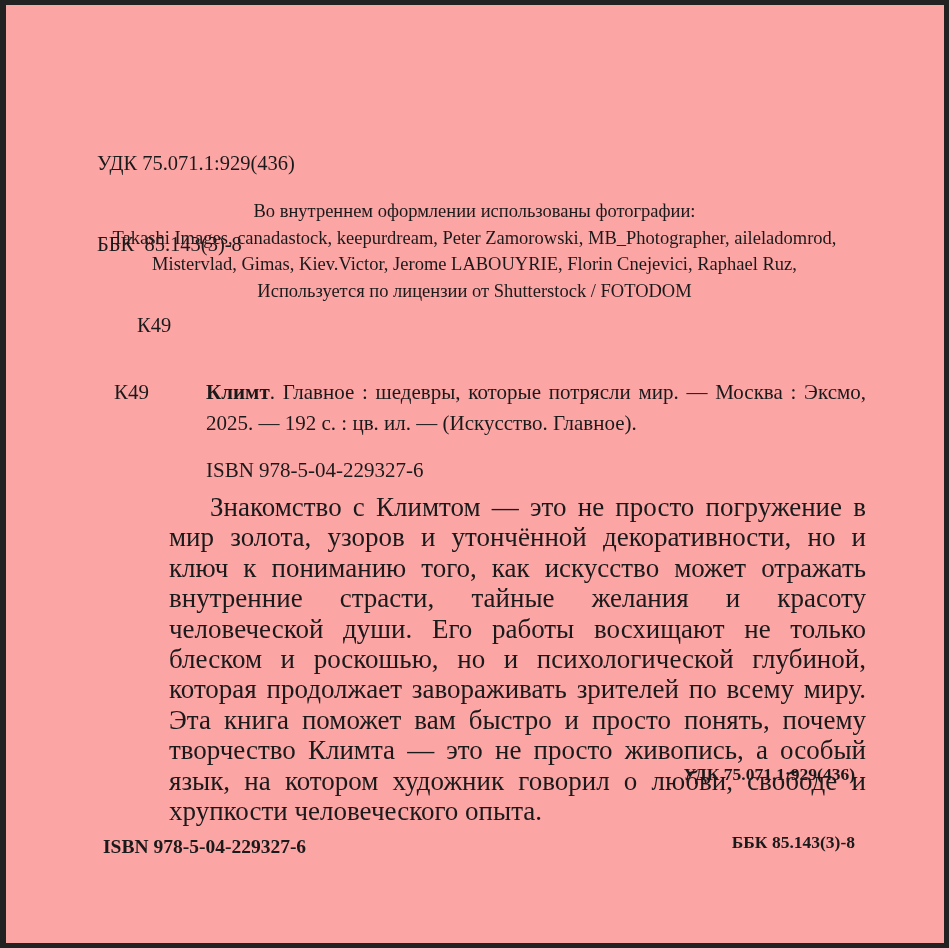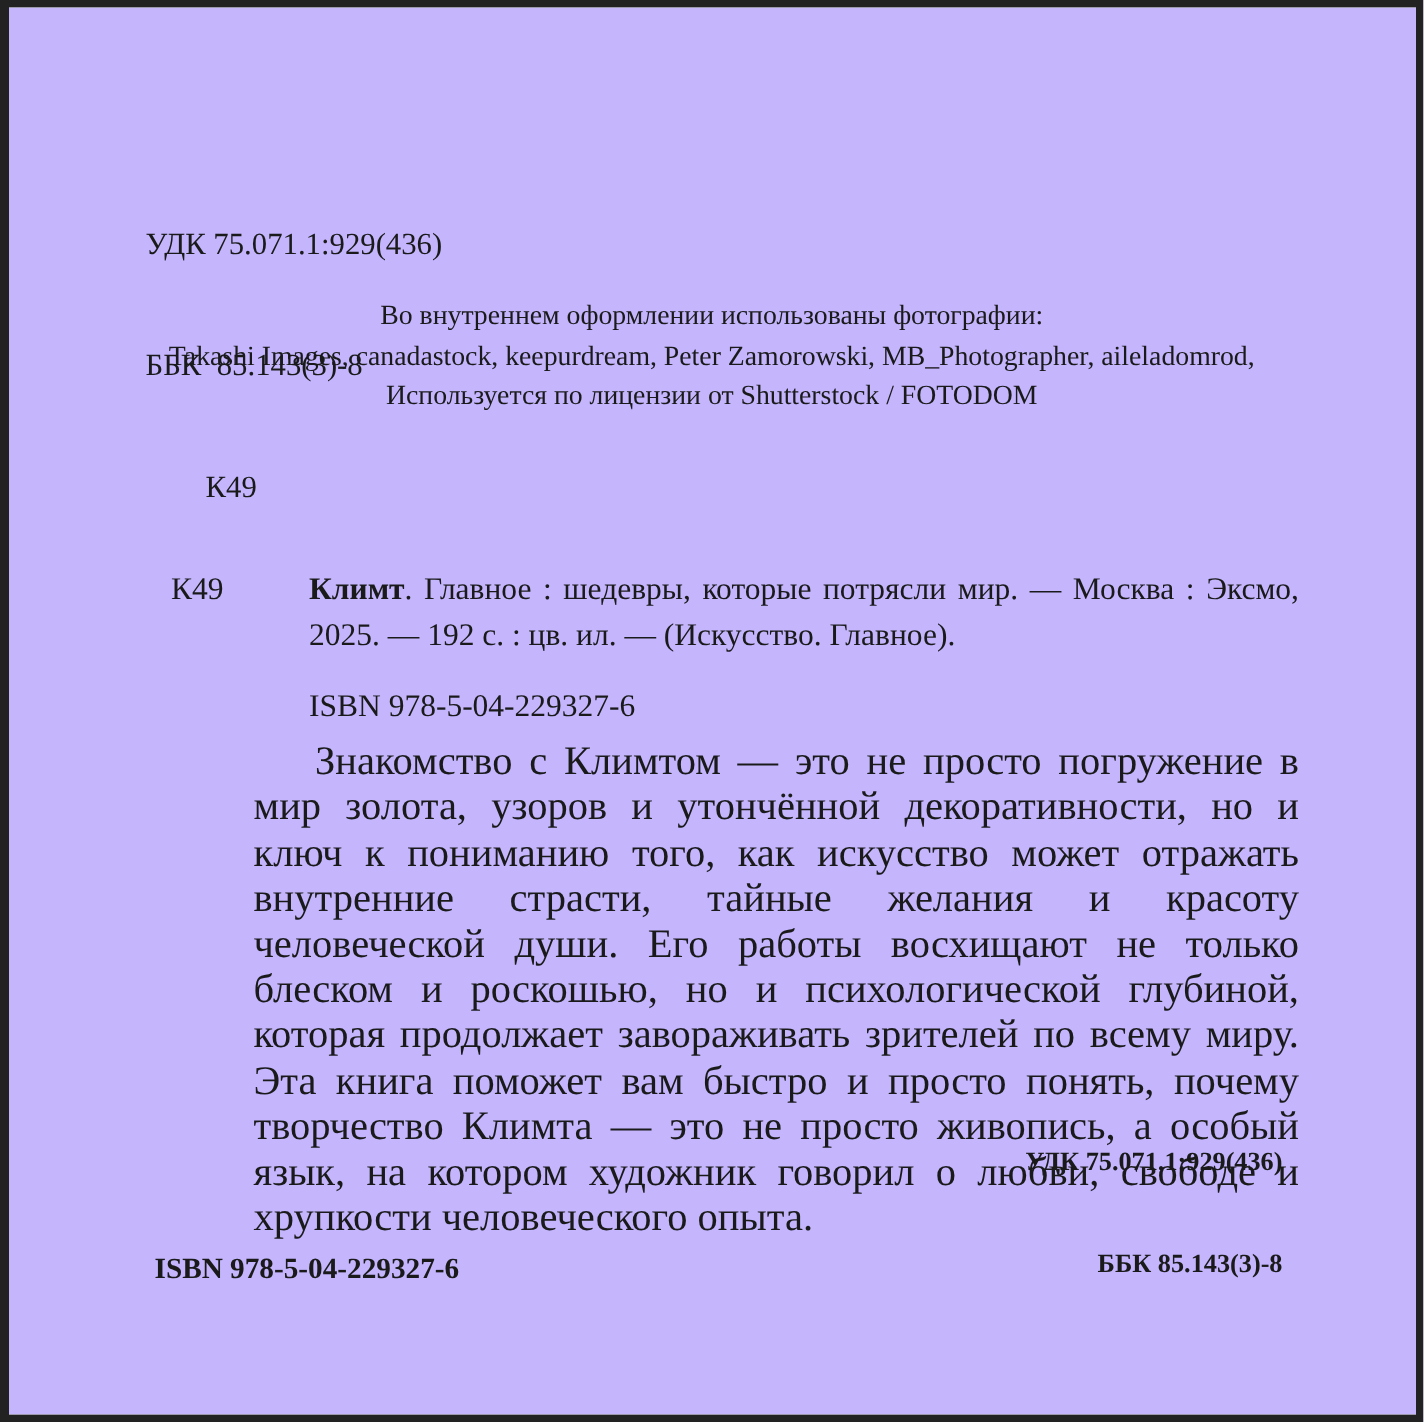--- a/index.html
+++ b/index.html
@@ -23,21 +23,21 @@
     border-bottom: 5px solid #222222;
     border-left: 6px solid #222222;
     border-right: 5px solid #222222;
     overflow: hidden;
   }
 
   .sheet {
     position: relative;
     width: 100%;
     height: 100%;
-    background: #c4b5fd;
+    background: #fca5a5;
   }
 
   
   .codes-top {
     position: absolute;
     left: 91px;
     top: 91px;
     font-size: 20.5px;
     line-height: 27px;
     white-space: pre;
@@ -152,20 +152,21 @@
 
     <div class="codes-top">
       <div class="code-line">УДК 75.071.1:929(436)</div>
       <div class="code-line">ББК  85.143(3)-8</div>
       <div class="code-line indented">К49</div>
     </div>
 
     <div class="credits">
       <div>Во внутреннем оформлении использованы фотографии:</div>
       <div>Takashi Images, canadastock, keepurdream, Peter Zamorowski, MB_Photographer, aileladomrod,</div>
+      <div>Mistervlad, Gimas, Kiev.Victor, Jerome LABOUYRIE, Florin Cnejevici, Raphael Ruz,</div>
       <div>Используется по лицензии от Shutterstock / FOTODOM</div>
     </div>
 
     <div class="bib">
       <span class="bib-sigil">К49</span>
       <div class="bib-body"><span class="bib-title-bold">Климт</span><span>. Главное : шедевры, которые потрясли мир. — Москва : Эксмо, 2025. — 192 с. : цв. ил. — (Искусство. Главное).</span></div>
     </div>
 
     <div class="bib-isbn">ISBN 978-5-04-229327-6</div>
 

